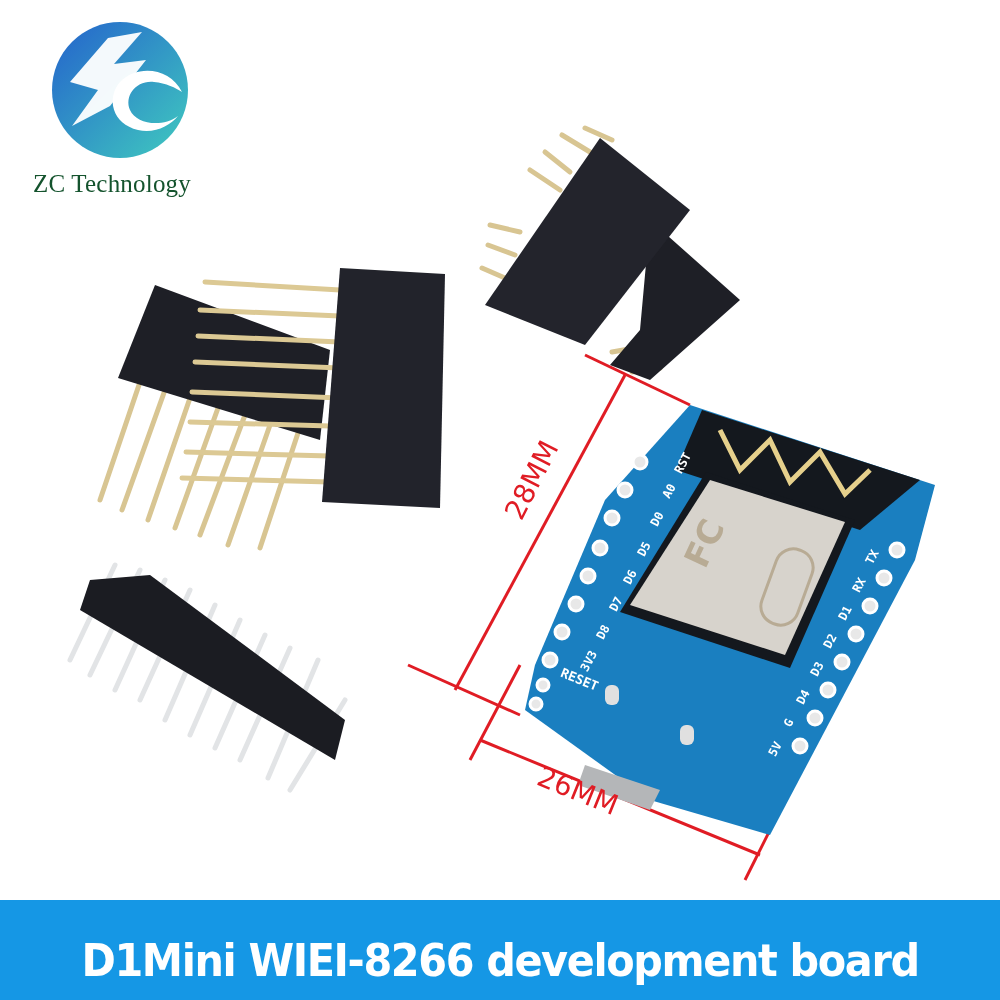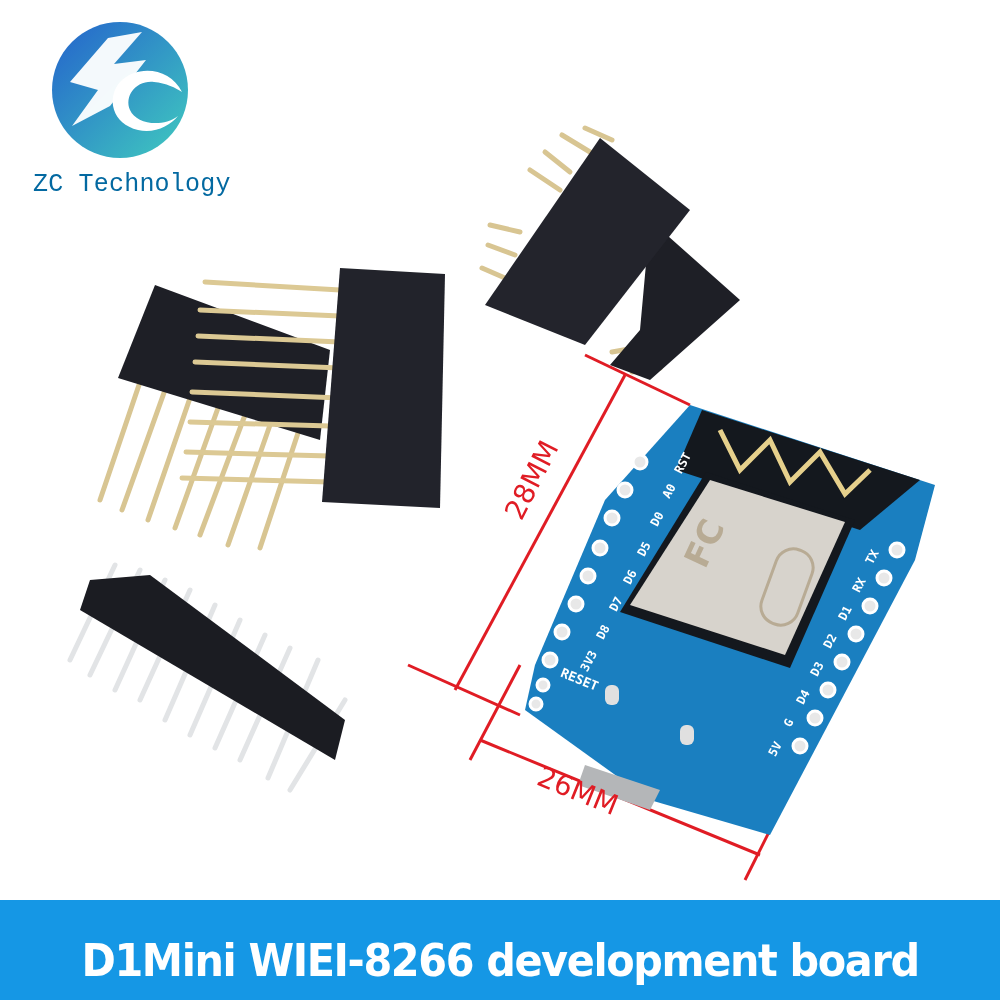--- a/index.html
+++ b/index.html
@@ -1,20 +1,20 @@
 <!DOCTYPE html>
 <html><head>
 <meta charset="utf-8">
 <style>
   * { margin:0; padding:0; box-sizing:border-box; }
   html, body { width:1000px; height:1000px; background:#ffffff; overflow:hidden; }
   body { position:relative; font-family:"Liberation Sans", sans-serif; }
 
   .logo { position:absolute; left:50px; top:20px; width:140px; height:140px; }
-  .brand { position:absolute; left:33px; top:170px; font-size:25px; color:#0369a1; font-family:Liberation Mono, monospace; letter-spacing:0.2px; }
+  .brand { position:absolute; left:33px; top:170px; font-size:25px; color:#14532d; font-family:Liberation Serif, serif; letter-spacing:0.2px; }
 
   .scene { position:absolute; left:0; top:0; width:1000px; height:900px; }
 
   .dim-label { position:absolute; color:#e01c24; font-family:"DejaVu Sans", sans-serif; font-size:28px; font-weight:500; white-space:nowrap; }
   .dim-28 { left:498px; top:510px; transform:rotate(-63deg); transform-origin:left top; }
   .dim-26 { left:545px; top:760px; transform:rotate(22deg); transform-origin:left top; }
 
   .banner { position:absolute; left:0; top:900px; width:1000px; height:120px; background:#1597e5; display:flex; align-items:center; justify-content:center; }
   .banner-text { color:#ffffff; font-family:"DejaVu Sans", sans-serif; font-weight:bold; font-size:45px; letter-spacing:-1.5px; transform:scaleX(0.92); white-space:nowrap; }
 

